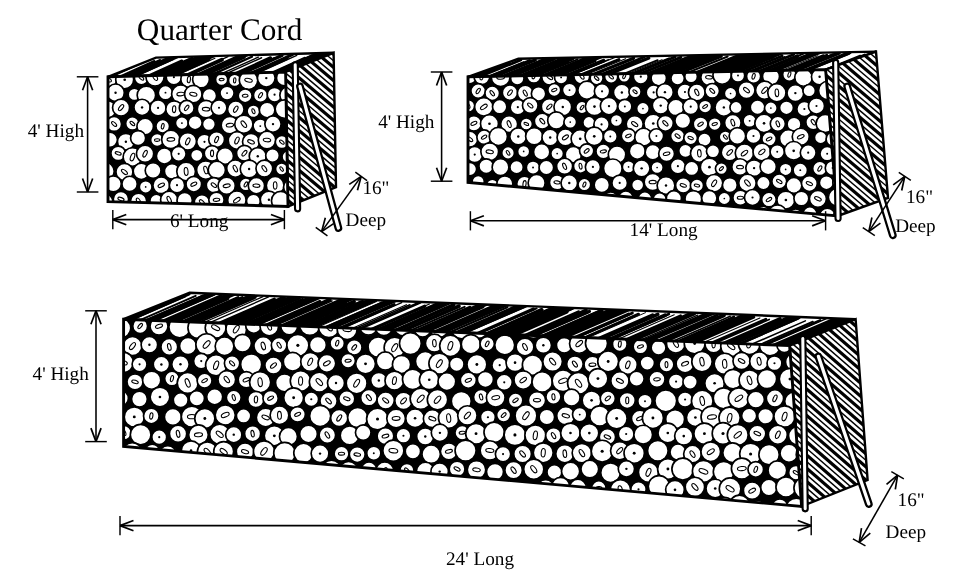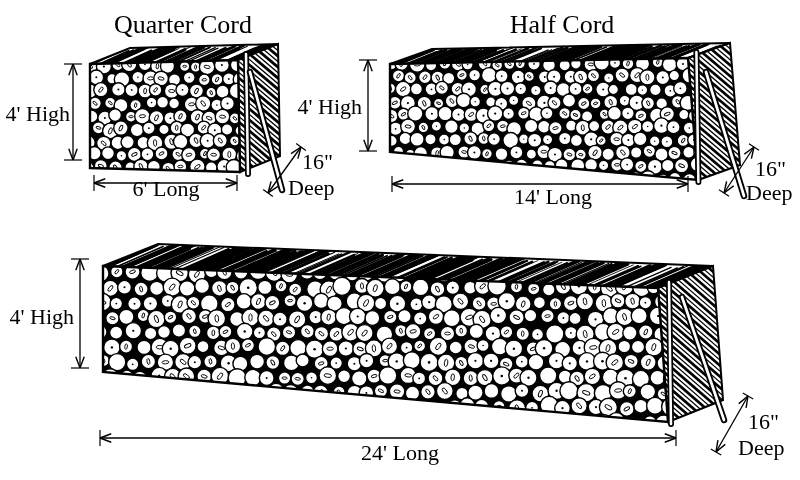--- a/index.html
+++ b/index.html
@@ -1,21 +1,21 @@
 <!DOCTYPE html>
 <html><head>
 <meta charset="utf-8">
 <style>
   html,body{margin:0;padding:0}
   body{width:800px;height:480px;background:#fff;position:relative;overflow:hidden;
        font-family:"Liberation Serif","DejaVu Serif",serif;color:#000}
   #stage{position:absolute;inset:0;width:800px;height:460px}
   #art{position:absolute;left:0;top:0}
   .ttl{position:absolute;font-size:26px;line-height:1.15;white-space:nowrap;transform:translateX(-50%)}
-  .lbl{position:absolute;font-size:22px;line-height:1.15;white-space:nowrap}
+  .lbl{position:absolute;font-size:16px;line-height:1.15;white-space:nowrap}
   .ctr{transform:translateX(-50%)}
   .ra{transform:translateX(-100%)}
 </style>
 </head>
 <body>
 
 <div id="stage">
   <svg id="art" width="800" height="480" viewBox="0 0 800 480">
       <polygon points="90,64 130,48 278,44 238,60" fill="#ffffff" stroke="#000000" stroke-width="2"></polygon>
       <clipPath id="ct0">
@@ -2033,23 +2033,22 @@
       <line x1="721.2094588527467" y1="454.976833630141" x2="710.7905411472533" y2="449.023166369859" stroke="#000000" stroke-width="1.2"></line>
       <line x1="753.2094588527467" y1="398.976833630141" x2="742.7905411472533" y2="393.023166369859" stroke="#000000" stroke-width="1.2"></line>
     </svg>
 
   <div class="ttl" style="left:183px;top:10px">Quarter Cord</div>
   <div class="lbl ra" style="left:70px;top:101px">4' High</div>
   <div class="lbl ctr" style="left:166px;top:176px">6' Long</div>
   <div class="lbl" style="left:302px;top:149px">16"</div>
   <div class="lbl" style="left:288px;top:175px">Deep</div>
 
-  <div class="ttl" style="left:562px;top:10px">Half Cord</div>
   <div class="lbl ra" style="left:362px;top:94px">4' High</div>
   <div class="lbl ctr" style="left:553px;top:184px">14' Long</div>
   <div class="lbl" style="left:755px;top:156px">16"</div>
   <div class="lbl" style="left:746px;top:180px">Deep</div>
 
   <div class="lbl ra" style="left:74px;top:304px">4' High</div>
-  <div class="lbl ctr" style="left:400px;top:440px">24' Long</div>
+  <div class="lbl ctr" style="left:400px;top:458px">24' Long</div>
   <div class="lbl" style="left:748px;top:409px">16"</div>
   <div class="lbl" style="left:738px;top:435px">Deep</div>
 </div>
 
 </body></html>

